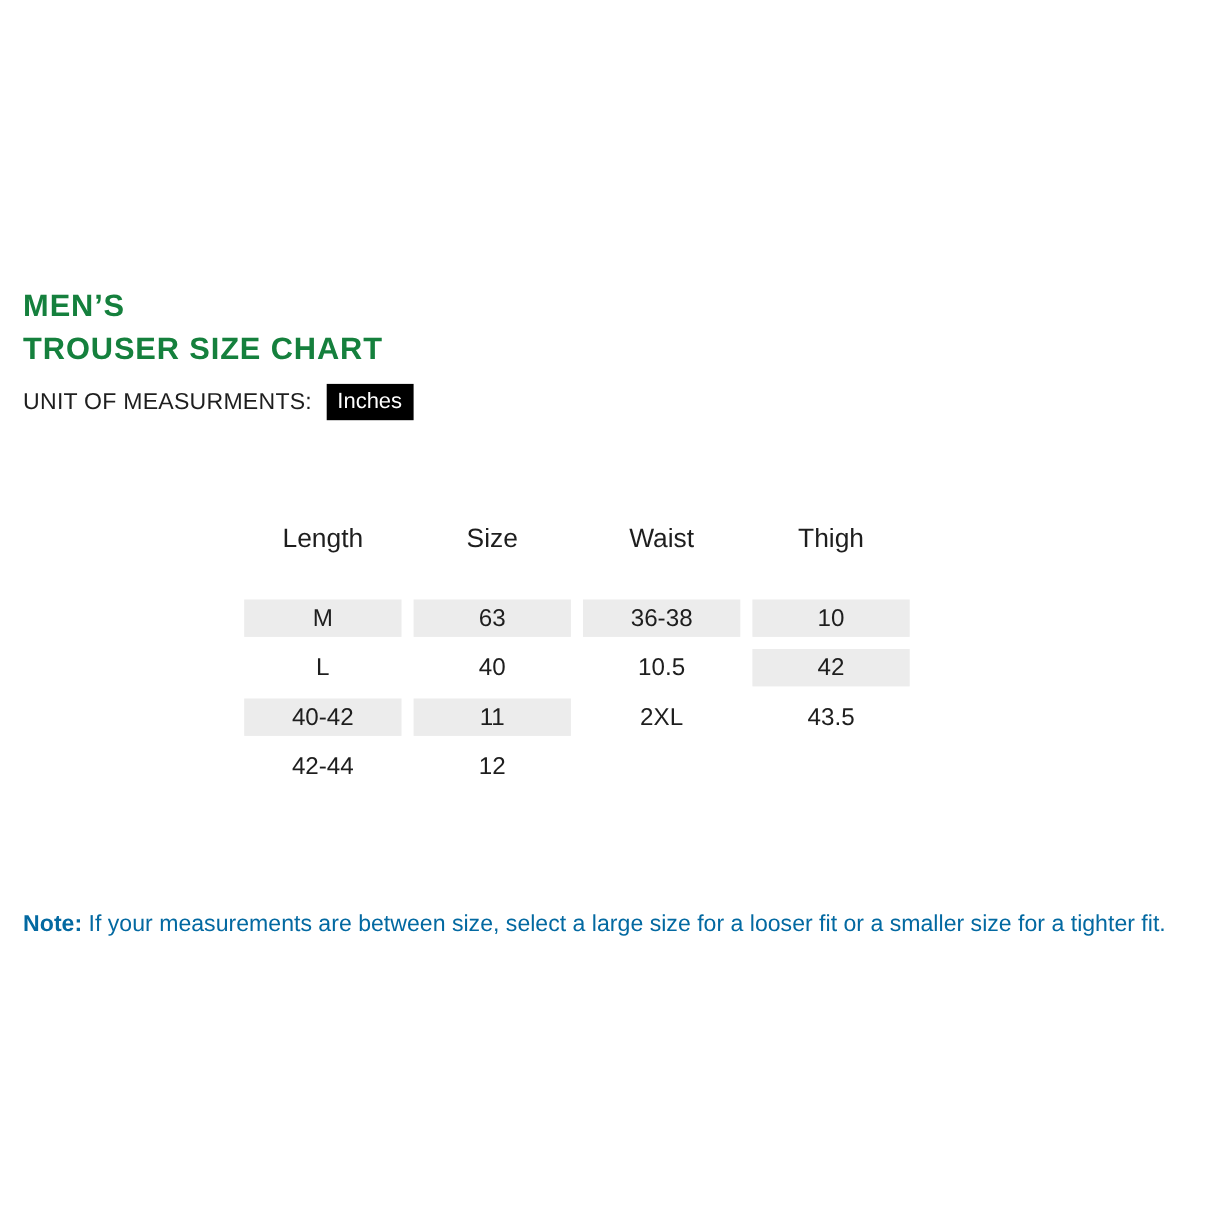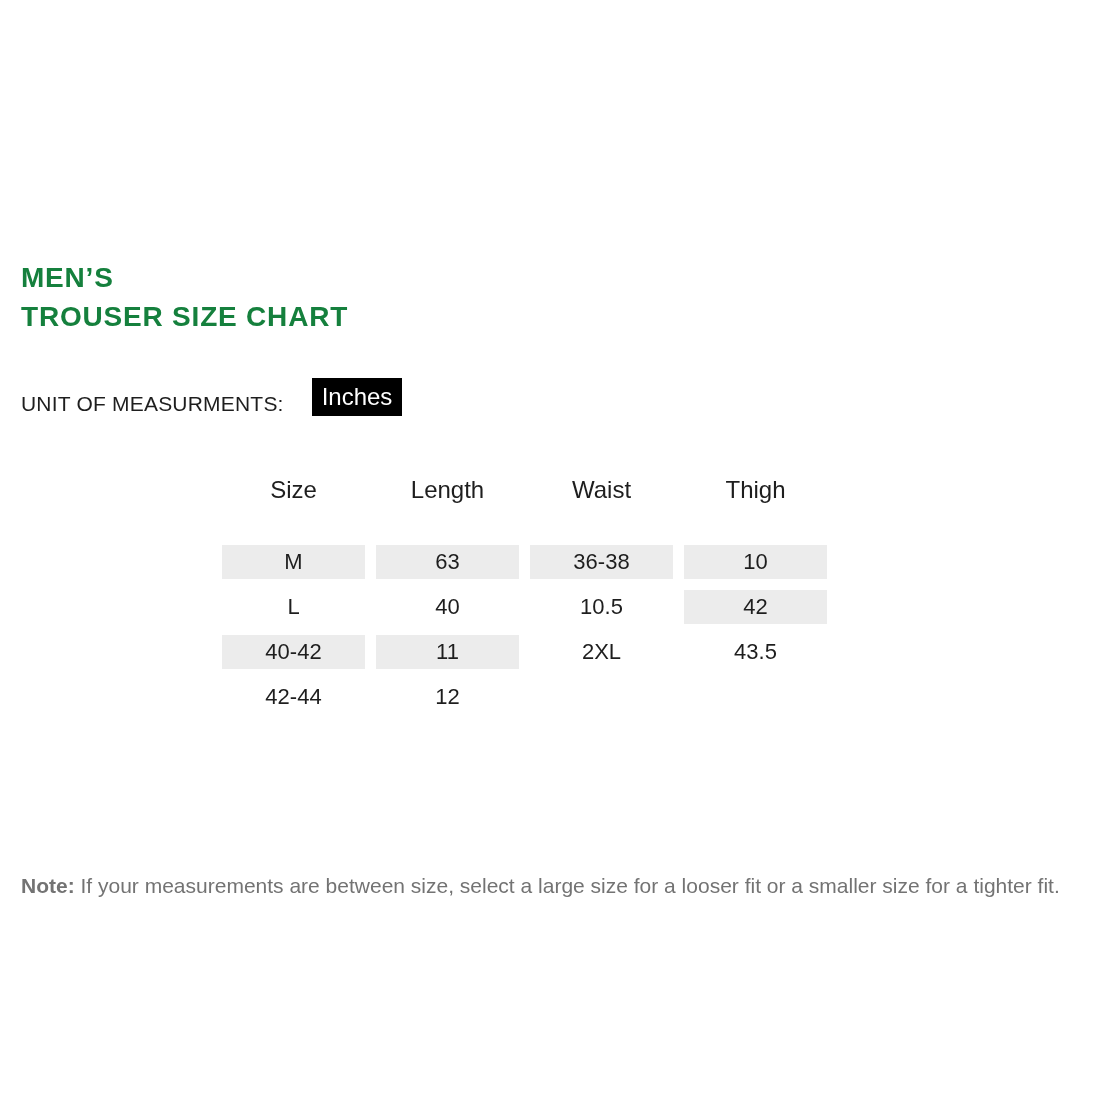--- a/index.html
+++ b/index.html
@@ -24,35 +24,34 @@
     letter-spacing: 0.8px;
     line-height: 39px;
     color: #15803d;
   }
 
   .unit-row {
     position: absolute;
     left: 21px;
     top: 349px;
     display: flex;
-    align-items: flex-end;
-    gap: 28px;
+    align-items: center;
+    gap: 13px;
   }
   .unit-label {
     font-size: 21px;
     color: #1e1e1e;
     letter-spacing: 0.2px;
   }
   .unit-badge {
     background: #000000;
     color: #ffffff;
-    font-size: 24px;
+    font-size: 20px;
     padding: 5px 10px;
     display: inline-block;
-    margin-top: 29px;
   }
 
   .size-table {
     position: absolute;
     left: 222px;
     top: 472px;
     width: 610px;
   }
   .t-grid {
     display: grid;
@@ -76,45 +75,45 @@
     justify-content: center;
     font-size: 22px;
     color: #1e1e1e;
     background: #ffffff;
   }
   .td.shaded { background: #ececec; }
 
   .note-block {
     position: absolute;
     left: 21px;
-    top: 871px;
+    top: 825px;
     width: 1062px;
     font-size: 21px;
     line-height: 29px;
-    color: #737373;
+    color: #0369a1;
   }
   .note-label { font-weight: bold; }
 </style>
 </head>
 <body>
 
 <div class="header-block">
   <div class="title-line">MEN’S</div>
   <div class="title-line">TROUSER SIZE CHART</div>
 </div>
 
 <div class="unit-row">
   <span class="unit-label">UNIT OF MEASURMENTS:</span>
   <span class="unit-badge">Inches</span>
 </div>
 
 <div class="size-table">
   <div class="t-grid t-head">
+    <div class="th">Length</div>
     <div class="th">Size</div>
-    <div class="th">Length</div>
     <div class="th">Waist</div>
     <div class="th">Thigh</div>
   </div>
   <div class="t-grid t-body">
 
     <div class="td shaded">M</div>
     <div class="td shaded">63</div>
     <div class="td shaded">36-38</div>
     <div class="td shaded">10</div>
 

